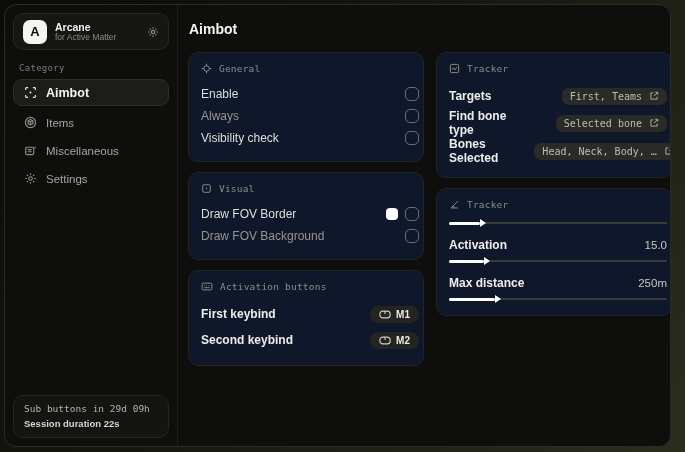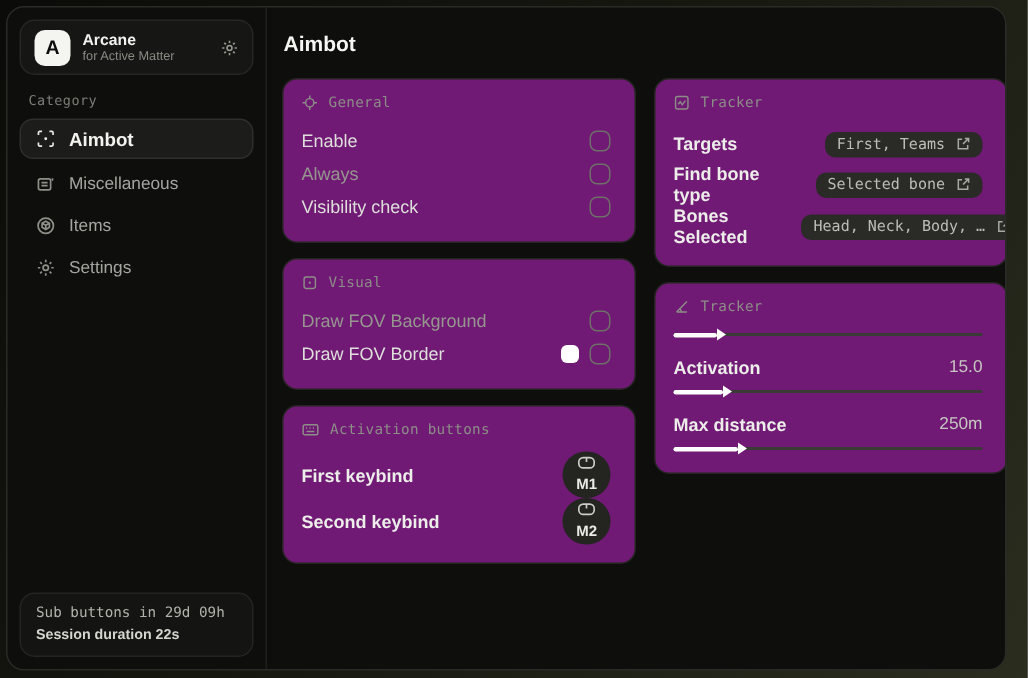--- a/index.html
+++ b/index.html
@@ -52,41 +52,41 @@
   .sub-line1 { font-family:"DejaVu Sans Mono",monospace; font-size:9.5px; color:#b2b2ac; }
   .sub-line2 { font-size:9.5px; font-weight:bold; color:#d6d6d1; margin-top:4px; }
 
   
   .main { flex:1; padding:14px 10px 12px 10px; }
   .page-title { font-size:14px; font-weight:bold; color:#f5f5f2; margin:2px 0 15px 1px; }
   .columns { display:flex; gap:12px; }
   .col { width:236px; flex:none; }
 
   .card {
-    background:#701a75; border:1px solid #242421; border-radius:10px;
-    padding:10px 16px 12px 12px; margin-bottom:10px;
+    background:#0f172a; border:1px solid #242421; border-radius:10px;
+    padding:10px 4px 12px 12px; margin-bottom:10px;
   }
   .card-head {
     display:flex; align-items:center; gap:7px; color:#8d8d87;
     font-family:"DejaVu Sans Mono",monospace; font-size:9.5px; letter-spacing:.2px; margin-bottom:9px;
   }
   .card-head svg { flex:none; }
 
   .row { display:flex; align-items:center; justify-content:space-between; min-height:22px; }
   .row-label { font-size:12px; color:#dededa; }
   .row-label.bold { font-weight:bold; color:#ededea; }
   .row-label.dim { color:#96968f; }
   .row-right { display:flex; align-items:center; gap:7px; }
 
   .checkbox { width:14px; height:14px; border:1.5px solid #6f6f69; border-radius:5px; background:transparent; flex:none; }
   .swatch { width:12px; height:12px; border-radius:4px; flex:none; }
 
   .key-pill {
     display:flex; align-items:center; gap:5px; background:#242421; border-radius:999px;
-    padding:3px 9px; color:#e9e9e5; font-size:10px; font-weight:bold;flex-direction:column;
+    padding:3px 9px; color:#e9e9e5; font-size:10px; font-weight:bold;
   }
   .key-pill svg { color:#cdcdc8; }
 
   .dd-pill {
     display:flex; align-items:center; gap:7px; background:#2a2a27; border-radius:7px;
     padding:3px 8px; color:#bdbdb7; font-family:"DejaVu Sans Mono",monospace; font-size:10px;
     max-width:148px; white-space:nowrap;
   }
   .dd-pill .dd-val { overflow:hidden; text-overflow:ellipsis; }
   .dd-pill svg { flex:none; color:#a9a9a3; }
@@ -133,35 +133,35 @@
           <circle cx="8" cy="8" r="1.2" fill="currentColor" stroke="none"></circle>
         </svg>
       </span>
       <span>Aimbot</span>
     </div>
 
 
     <div class="nav-item">
       <span class="nav-ico">
         <svg width="13" height="13" viewBox="0 0 16 16" fill="none" stroke="currentColor" stroke-width="1.4">
-          <rect x="2" y="4" width="10" height="9" rx="1.5"></rect>
-          <path d="M4.5 7h5M4.5 9.5h5M13.5 3.5v2"></path>
-        </svg>
-      </span>
-      <span>Miscellaneous</span>
+          <circle cx="8" cy="8" r="6.3"></circle>
+          <path d="M8 4.2l3 1.7v3.4l-3 1.7-3-1.7V5.9l3-1.7zM5 5.9l3 1.7 3-1.7M8 7.6v3.4"></path>
+        </svg>
+      </span>
+      <span>Items</span>
     </div>
 
     <div class="nav-item">
       <span class="nav-ico">
         <svg width="13" height="13" viewBox="0 0 16 16" fill="none" stroke="currentColor" stroke-width="1.4">
-          <circle cx="8" cy="8" r="6.3"></circle>
-          <path d="M8 4.2l3 1.7v3.4l-3 1.7-3-1.7V5.9l3-1.7zM5 5.9l3 1.7 3-1.7M8 7.6v3.4"></path>
-        </svg>
-      </span>
-      <span>Items</span>
+          <rect x="2" y="4" width="10" height="9" rx="1.5"></rect>
+          <path d="M4.5 7h5M4.5 9.5h5M13.5 3.5v2"></path>
+        </svg>
+      </span>
+      <span>Miscellaneous</span>
     </div>
 
     <div class="nav-item">
       <span class="nav-ico">
         <svg width="13" height="13" viewBox="0 0 16 16" fill="none" stroke="currentColor" stroke-width="1.4">
           <circle cx="8" cy="8" r="2.2"></circle>
           <path d="M8 1.5v2M8 12.5v2M1.5 8h2M12.5 8h2M3.4 3.4l1.4 1.4M11.2 11.2l1.4 1.4M12.6 3.4l-1.4 1.4M4.8 11.2l-1.4 1.4"></path>
         </svg>
       </span>
       <span>Settings</span>
@@ -204,29 +204,29 @@
 
         <div class="card">
           <div class="card-head">
             <svg width="11" height="11" viewBox="0 0 16 16" fill="none" stroke="currentColor" stroke-width="1.4">
               <rect x="2.5" y="2.5" width="11" height="11" rx="2"></rect>
               <circle cx="8" cy="8" r="1.1" fill="currentColor" stroke="none"></circle>
             </svg>
             <span>Visual</span>
           </div>
           <div class="row">
-            <span class="row-label dim">Draw FOV Background</span>
-            <span class="checkbox"></span>
-          </div>
-          <div class="row">
             <span class="row-label">Draw FOV Border</span>
             <span class="row-right">
               <span class="swatch" style="background: rgb(255, 255, 255);"></span>
               <span class="checkbox"></span>
             </span>
+          </div>
+          <div class="row">
+            <span class="row-label dim">Draw FOV Background</span>
+            <span class="checkbox"></span>
           </div>
         </div>
 
         <div class="card">
           <div class="card-head">
             <svg width="12" height="11" viewBox="0 0 16 14" fill="none" stroke="currentColor" stroke-width="1.3">
               <rect x="1.5" y="2.5" width="13" height="9" rx="1.5"></rect>
               <path d="M4 5.5h1M7 5.5h1M10 5.5h1M4.5 8.5h7"></path>
             </svg>
             <span>Activation buttons</span>

